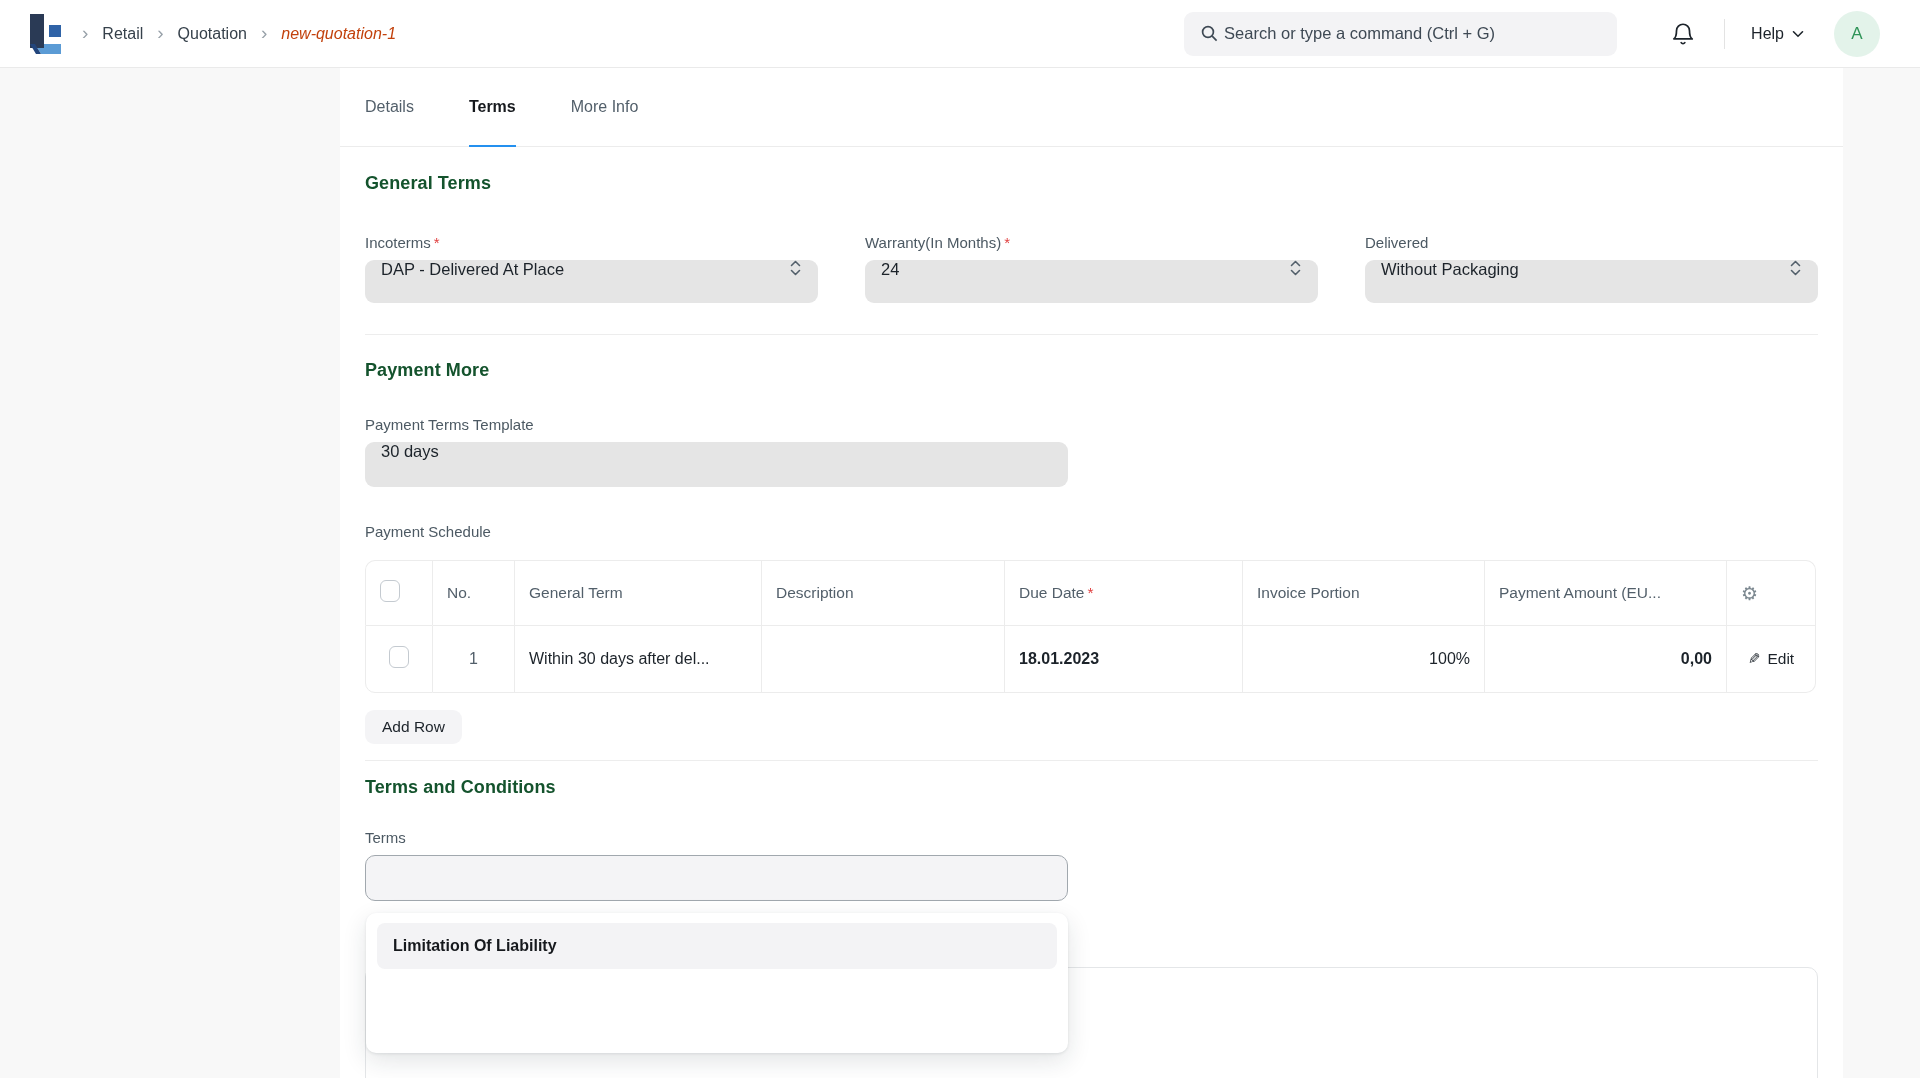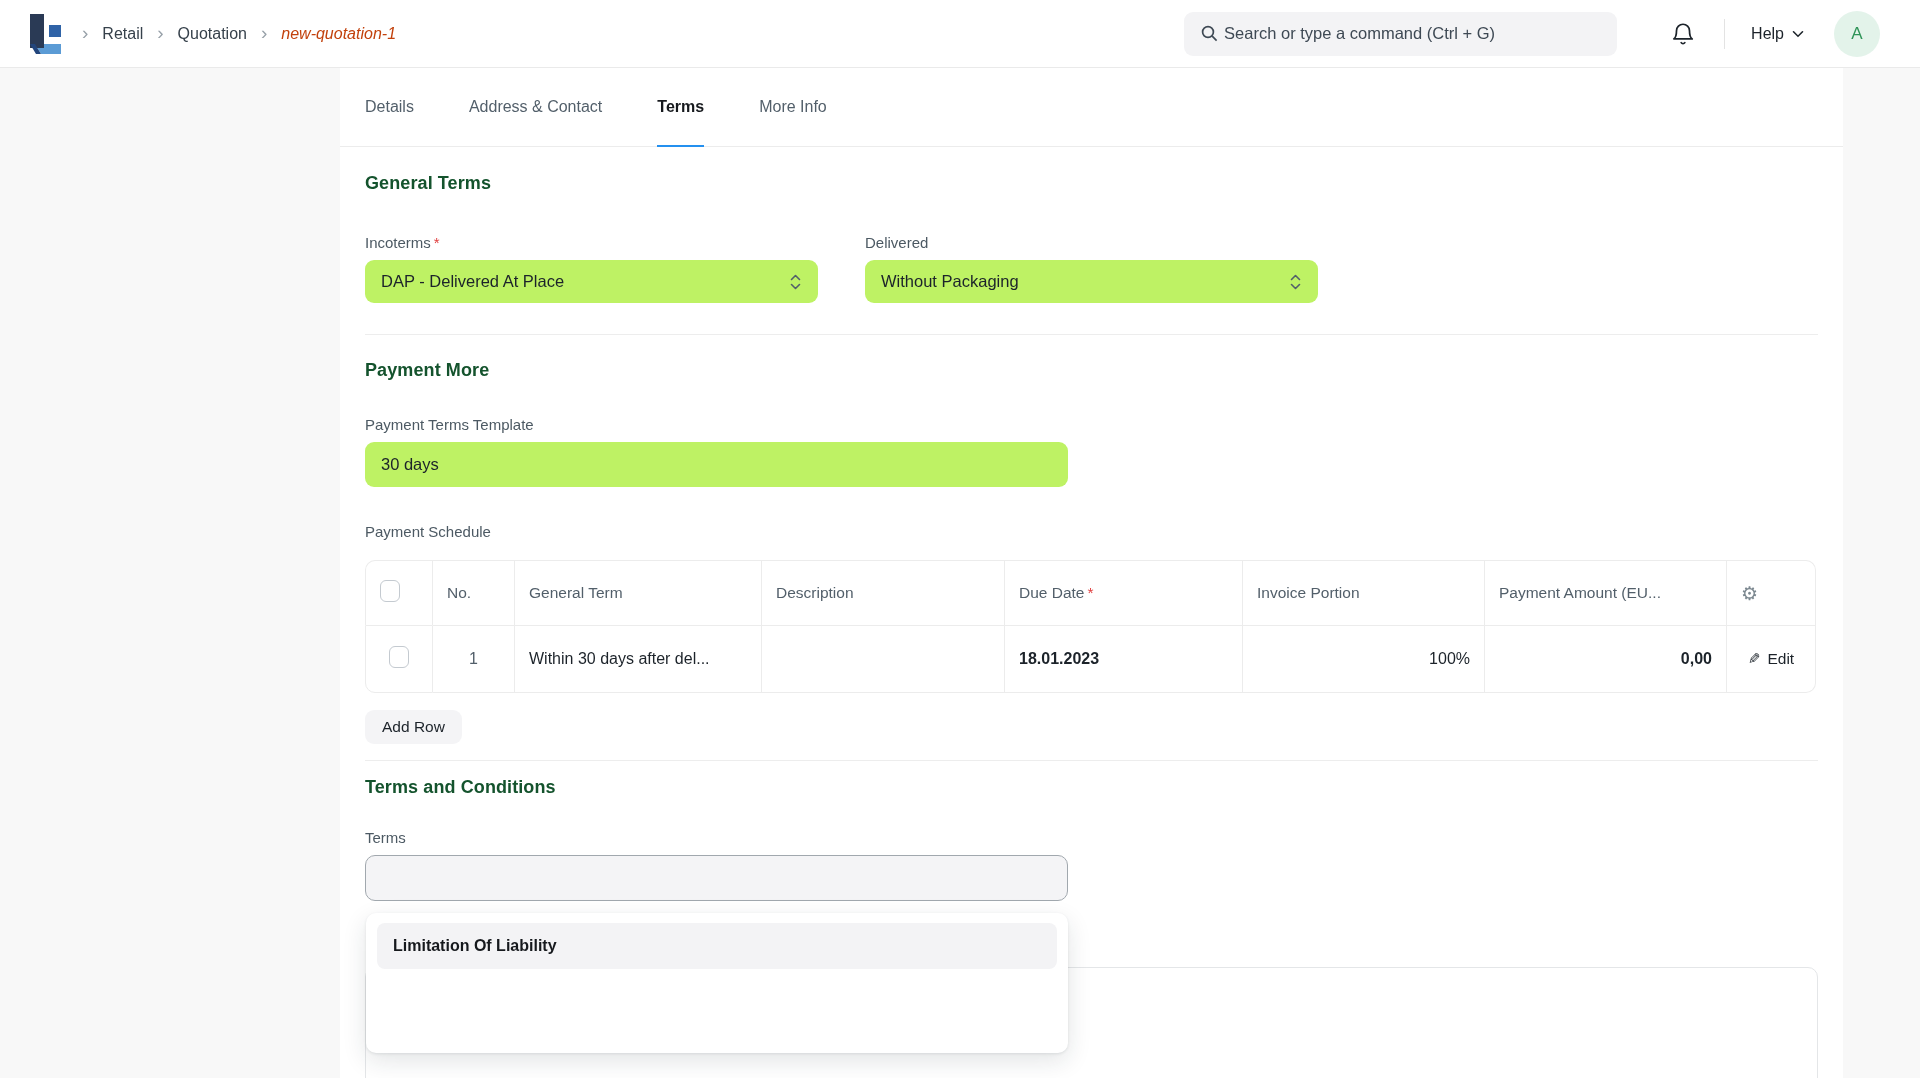--- a/index.html
+++ b/index.html
@@ -56,21 +56,21 @@
   }
   .content { padding: 0 25px; }
 
   section.block { border-bottom: 1px solid #ededed; }
   h2.sec-title { font-size: 18px; font-weight: 700; color: #14532d; letter-spacing: .1px; }
 
   .fgrid { display: grid; grid-template-columns: repeat(3, 453px); column-gap: 47px; row-gap: 32px; }
   .field label { display: block; font-size: 15px; color: #4c5963; margin-bottom: 9px; }
   .req { color: #e03e3e; margin-left: 3px; }
   .control {
-    height: 43px; background: #bef264; border-radius: 9px; display: flex; align-items: center;
+    height: 43px; background: #e5e5e5; border-radius: 9px; display: flex; 
     padding: 0 16px; font-size: 16.5px; color: #1c232a; position: relative; cursor: pointer;
     white-space: nowrap; overflow: hidden;
   }
   .control .val { overflow: hidden; white-space: nowrap; flex: 1; }
   .control .sel-ico { flex: none; margin-left: 10px; }
 
   
   .sec-general { padding: 26px 0 31px; }
   .sec-general .sec-title { margin-bottom: 40px; }
 
@@ -191,34 +191,45 @@
   <div class="avatar">
     <span>A</span>
   </div>
 </nav>
 
 <div class="page">
   <div class="panel">
 
     <div class="tabs">
       <div class="tab">Details</div>
-      <div class="tab">Address &amp; Contact</div>
       <div class="tab active">Terms</div>
       <div class="tab">More Info</div>
     </div>
 
     <div class="content">
 
       <section class="block sec-general">
         <h2 class="sec-title">General Terms</h2>
         <div class="fgrid">
           <div class="field">
             <label><span>Incoterms</span><span class="req">*</span></label>
             <div class="control">
               <span class="val">DAP - Delivered At Place</span>
+              <span class="sel-ico">
+                <svg width="13" height="16" viewBox="0 0 13 16" fill="none" stroke="#525f6a" stroke-width="1.6" stroke-linecap="round" stroke-linejoin="round">
+                  <path d="M2.5 5.5 6.5 1.5 10.5 5.5"></path>
+                    <path d="M2.5 10.5 6.5 14.5 10.5 10.5"></path>
+                </svg>
+              </span>
+            </div>
+          </div>
+          <div class="field">
+            <label><span>Warranty(In Months)</span><span class="req">*</span></label>
+            <div class="control">
+              <span class="val">24</span>
               <span class="sel-ico">
                 <svg width="13" height="16" viewBox="0 0 13 16" fill="none" stroke="#525f6a" stroke-width="1.6" stroke-linecap="round" stroke-linejoin="round">
                   <path d="M2.5 5.5 6.5 1.5 10.5 5.5"></path>
                     <path d="M2.5 10.5 6.5 14.5 10.5 10.5"></path>
                 </svg>
               </span>
             </div>
           </div>
           <div class="field">
             <label><span>Delivered</span></label>

